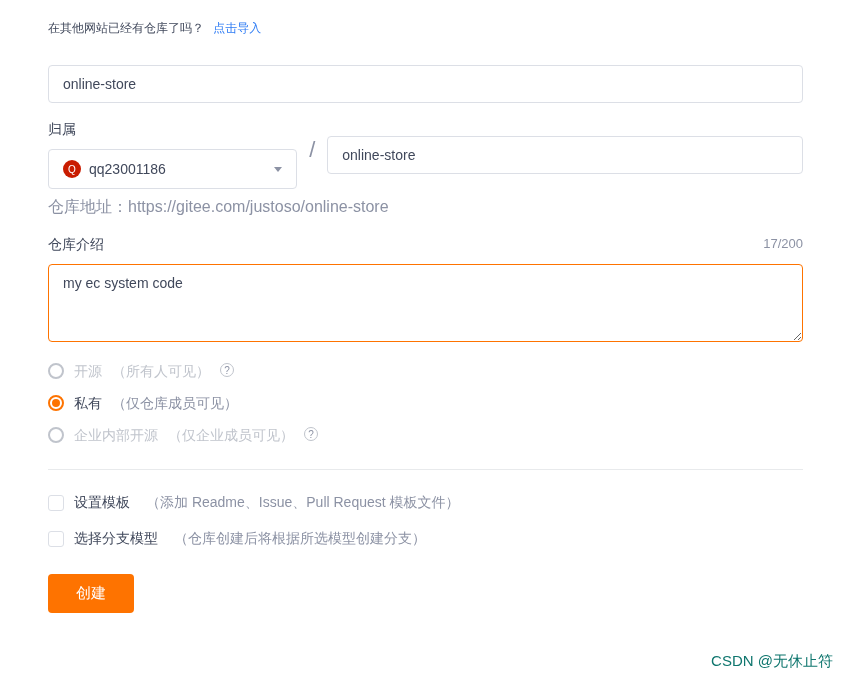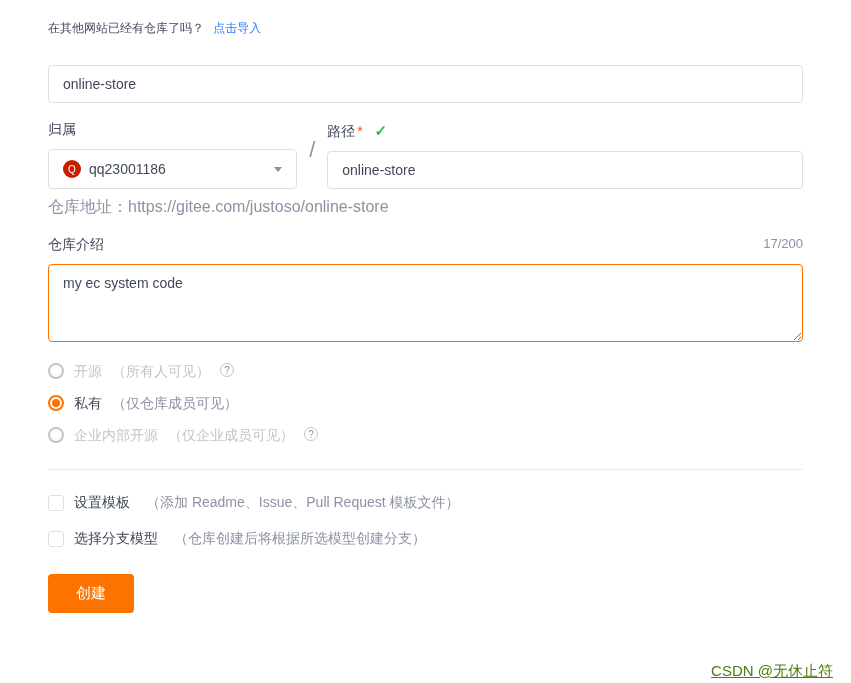--- a/index.html
+++ b/index.html
@@ -175,25 +175,24 @@
       border: none;
       padding: 10px 28px;
       font-size: 15px;
       border-radius: 4px;
       cursor: pointer;
       font-family: inherit;
     }
     .watermark {
       position: fixed;
       right: 18px;
-      bottom: 2px;
-      color: #4d7c0f;
+      bottom: 12px;
+      color: #0f766e;
       font-size: 15px;
       pointer-events: none;
-      text-decoration: underline;
     }
   </style>
 </head>
 <body>
 
 
 
 <div class="header">
   <div class="import-hint">
     <span>在其他网站已经有仓库了吗？</span>
@@ -211,24 +210,20 @@
     <div class="dropdown">
       <div class="dropdown-inner">
         <span class="avatar">Q</span>
         <span>qq23001186</span>
       </div>
       <span class="caret"></span>
     </div>
   </div>
   <div class="slash">/</div>
   <div class="col-right">
-    <label class="form-label">
-      <span>路径</span><span class="required">*</span>
-      <span class="check-icon">✓</span>
-    </label>
     <input type="text" value="online-store" style="">
   </div>
 </div>
 
 <div class="url-hint">
   <span>仓库地址：</span><span>https://gitee.com/justoso/online-store</span>
 </div>
 
 <div class="form-group">
   <div class="intro-header">

